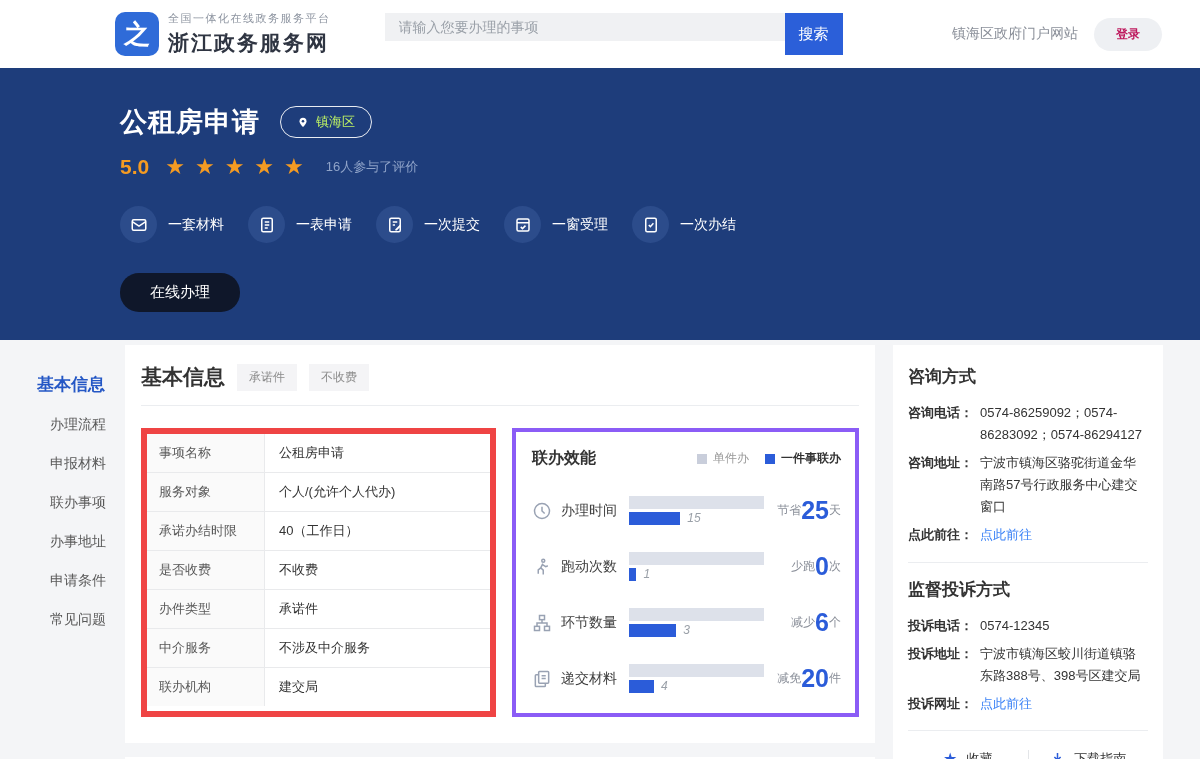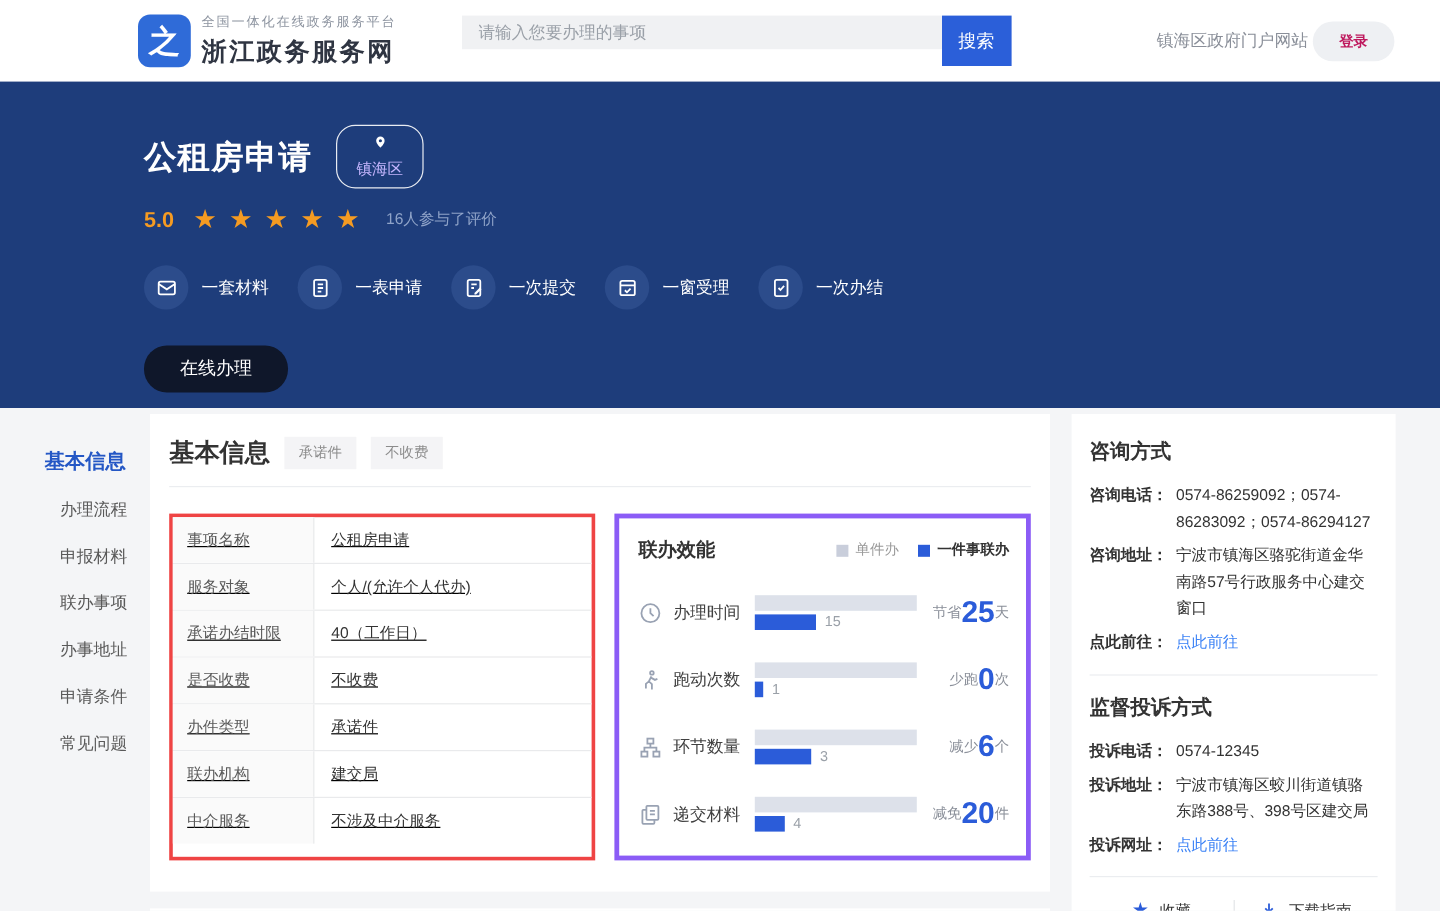--- a/index.html
+++ b/index.html
@@ -14,32 +14,32 @@
   .logo-square { width:44px; height:44px; background:#2f6bd8; border-radius:10px; color:#fff;
     display:flex; align-items:center; justify-content:center; font-size:26px; font-weight:bold; }
   .logo-small { font-size:11px; color:#8d94a0; letter-spacing:1.5px; margin-bottom:3px; }
   .logo-big { font-size:21px; color:#2f3542; font-weight:bold; letter-spacing:2px; }
   .search-wrap { display:flex; margin-left:54px; }
   .search-input { width:400px; height:28px; background:#f0f1f3; border:none; outline:none;
     padding:0 14px; font-size:14px; color:#333; }
   .search-input::placeholder { color:#9aa0a8; }
   .search-btn { width:58px; height:42px; background:#2b5fd9; color:#fff; border:none;
     font-size:15px; cursor:pointer; font-family:inherit; }
-  .header-right { margin-left:auto; display:flex; align-items:center; gap:4px; }
+  .header-right { margin-left:auto; display:flex; align-items:center; gap:16px; }
   .portal-link { color:#8a8f99; font-size:14px; cursor:pointer; }
   .login-btn { background:#eef0f3; border:none; border-radius:17px; padding:8px 22px;
     font-size:12px; color:#be185d; cursor:pointer; font-family:inherit;font-weight:bold; }
   
   .hero { height:272px; background:#1e3d7b; padding:36px 0 0 120px; }
   .hero-title-row { display:flex; align-items:center; gap:20px; }
   .hero-title { color:#fff; font-size:27px; font-weight:bold; letter-spacing:1px; }
   .district-badge { display:inline-flex; align-items:center; gap:7px; cursor:pointer;
-    border:1px solid rgba(255,255,255,.9); border-radius:16px; padding:6px 16px; color:#c4b5fd; font-size:13px;flex-direction:column; }
+    border:1px solid rgba(255,255,255,.9); border-radius:16px; padding:6px 16px; color:#bef264; font-size:13px; }
   .rating-row { margin-top:15px; display:flex; align-items:center; }
-  .score { color:#f59b22; font-size:18px; font-weight:bold; }
+  .score { color:#f59b22; font-size:21px; font-weight:bold; }
   .stars { color:#f59b22; font-size:22px; letter-spacing:10px; margin-left:16px; line-height:1; }
   .participants { color:#8fa3c8; font-size:13px; margin-left:12px; }
   .features { margin-top:27px; display:flex; gap:24px; }
   .feature { display:flex; align-items:center; gap:11px; }
   .feature-circle { width:37px; height:37px; border-radius:50%; background:#2c4c8b; color:#fff;
     display:flex; align-items:center; justify-content:center; flex-shrink:0; }
   .feature-label { color:#fff; font-size:14px; }
   .cta-btn { margin-top:30px; background:#0f172a; color:#fff; border:none; border-radius:19px;
     padding:10px 30px; font-size:15px; cursor:pointer; font-family:inherit; }
   
@@ -48,41 +48,41 @@
   .nav-active { color:#2457c5; font-size:17px; font-weight:bold; margin-bottom:20px; cursor:pointer; }
   .nav-item { color:#595959; font-size:14px; margin-bottom:21px; padding-left:13px; cursor:pointer; }
   .main-col { width:750px; flex-shrink:0; }
   .card { background:#fff; }
   .card1 { padding:18px 16px 26px; }
   .card-header { display:flex; align-items:center; gap:12px; border-bottom:1px solid #ebedf0; padding-bottom:14px; }
   .card-title { font-size:21px; color:#333; font-weight:bold; }
   .badge { background:#f4f4f6; color:#8c8c8c; font-size:12px; padding:5px 12px; }
   .cols { display:flex; gap:16px; margin-top:22px; }
   
-  .info-table { width:355px; flex-shrink:0; border:3px solid #ef4444;text-decoration:underline; }
+  .info-table { width:355px; flex-shrink:0; border:6px solid #ef4444; }
   .tr { display:flex; border-bottom:1px solid #e9eaec; }
   .tr:last-child { border-bottom:none; }
   .th { width:118px; flex-shrink:0; background:#fafafa; padding:10px 12px; font-size:13px;
     color:#595959; border-right:1px solid #e9eaec; }
   .td { flex:1; padding:10px 14px; font-size:13px; color:#333; }
   
   .eff-panel { flex:1; border:4px solid #8b5cf6; padding:16px 14px 20px 16px; }
   .eff-header { display:flex; align-items:center; }
   .eff-title { font-size:16px; font-weight:bold; color:#333; }
   .legend { margin-left:auto; display:flex; align-items:center; gap:16px; }
   .legend-item { display:flex; align-items:center; gap:6px; font-size:12px; }
   .sq { width:10px; height:10px; }
   .sq-gray { background:#c9cedb; } .lg-gray { color:#999; }
   .sq-blue { background:#2b5cd9; } .lg-blue { color:#333; font-weight:bold; }
   .eff-row { display:flex; align-items:center; margin-top:27px; }
   .eff-icon { color:#99a2b3; width:20px; height:20px; flex-shrink:0; }
   .eff-label { font-size:14px; color:#404040; margin-left:9px; width:62px; flex-shrink:0; }
   .bars { width:135px; margin-left:6px; flex-shrink:0; }
   .bar-gray { height:13px; width:100%; background:#dde1ea; }
-  .bar-blue-row { display:flex; align-items:center; margin-top:2px; }
+  .bar-blue-row { display:flex; align-items:center; margin-top:2px;font-style:italic; }
   .bar-blue { height:13px; background:#2b5cd9; }
   .bar-val { font-size:12px; color:#9aa0a8; margin-left:7px; }
   .saving { margin-left:auto; display:flex; align-items:center; white-space:nowrap; }
   .saving-prefix,.saving-unit { font-size:12px; color:#8a8f99; }
   .saving-num { font-size:25px; font-weight:bold; color:#2b5cd9; line-height:1; }
   
   .card2 { margin-top:14px; padding:22px 16px 60px; }
   
   .aside { width:270px; flex-shrink:0; margin-left:18px; background:#fff; padding:20px 15px 14px; }
   .aside-title { font-size:17px; font-weight:bold; color:#333; margin-bottom:14px; }
@@ -227,26 +227,26 @@
             </div>
           <div class="tr">
               <div class="th">是否收费</div>
               <div class="td">不收费</div>
             </div>
           <div class="tr">
               <div class="th">办件类型</div>
               <div class="td">承诺件</div>
             </div>
           <div class="tr">
+              <div class="th">中介服务</div>
+              <div class="td">不涉及中介服务</div>
+            </div>
+          <div class="tr">
               <div class="th">联办机构</div>
               <div class="td">建交局</div>
-            </div>
-          <div class="tr">
-              <div class="th">中介服务</div>
-              <div class="td">不涉及中介服务</div>
             </div>
         </div>
 
         <div class="eff-panel">
           <div class="eff-header">
             <span class="eff-title">联办效能</span>
             <div class="legend">
               <span class="legend-item">
                   <span class="sq sq-gray"></span>
                   <span class="lg-gray">单件办</span>

